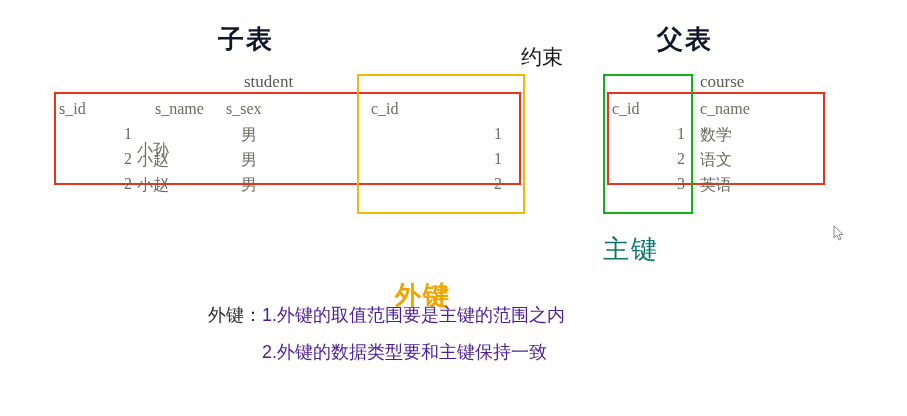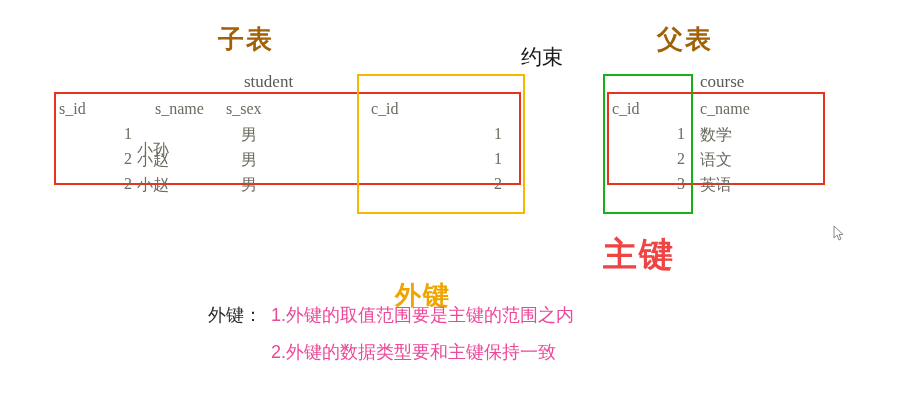--- a/index.html
+++ b/index.html
@@ -12,30 +12,30 @@
     width: 907px;
     height: 416px;
     background: #ffffff;
     font-family: "Liberation Sans", sans-serif;
     overflow: hidden;
   }
   .abs { position: absolute; }
 
   
   .ann-red {
-    color: #a16207;
+    color: #0f172a;
     font-size: 26px;
     font-weight: bold;
     letter-spacing: 2px;
     white-space: nowrap;
   }
   .ann-green {
-    color: #ef4444;
-    font-size: 34px;
-    font-weight: bold;
+    color: #0f766e;
+    font-size: 26px;
+    font-weight: normal;
     letter-spacing: 2px;
     white-space: nowrap;
   }
   .ann-orange {
     color: #f0a400;
     font-size: 26px;
     font-weight: bold;
     letter-spacing: 2px;
     white-space: nowrap;
   }
@@ -70,21 +70,21 @@
   .box-orange { border: 2px solid #f5b800; }
   .box-green  { border: 2px solid #18b018; }
 
   
   .note-label {
     color: #2b2b2b;
     font-size: 18px;
     white-space: nowrap;
   }
   .note-line {
-    color: #ec4899;
+    color: #4c1d95;
     font-size: 18px;
     white-space: nowrap;
   }
 
   
   .cursor { position: absolute; width: 12px; height: 16px; }
   .cursor svg { display: block; }
 </style>
 </head>
 <body>
@@ -146,21 +146,21 @@
 
     <span class="cell cell-num" style="left:645px; top:175px; width:40px;">3</span>
     <span class="cell" style="left:700px; top:175px;">英语</span>
   </div>
 
   <div class="abs ann-orange" style="left:395px; top:232px;margin-top:46px;">外键</div>
 
   <div class="abs ann-green" style="left:603px; top:232px;">主键</div>
 
   <div class="abs" style="left:208px; top:303px;">
-    <div style="display:flex; align-items:flex-start;gap:9px;">
+    <div style="display:flex; align-items:flex-start;">
       <div class="note-label" style="padding-top:0;">外键：</div>
       <div style="display:flex; flex-direction:column; gap:13px;">
         <div class="note-line">1.外键的取值范围要是主键的范围之内</div>
         <div class="note-line">2.外键的数据类型要和主键保持一致</div>
       </div>
     </div>
   </div>
 
   <div class="cursor" style="left:833px; top:225px;">
     <svg width="12" height="16" viewBox="0 0 12 16">

